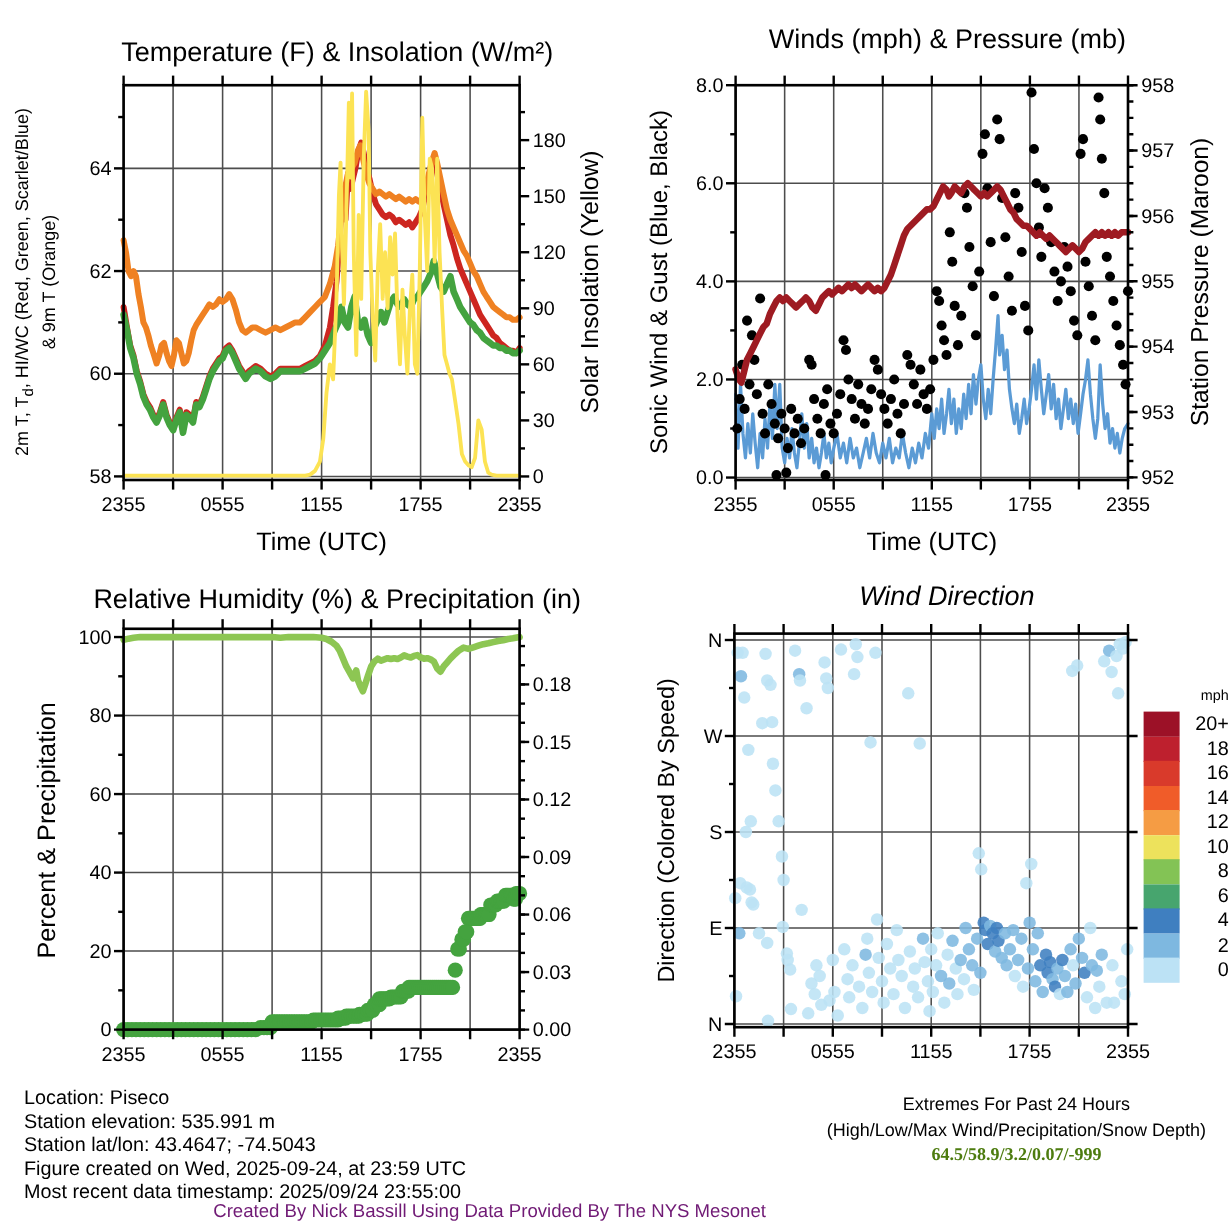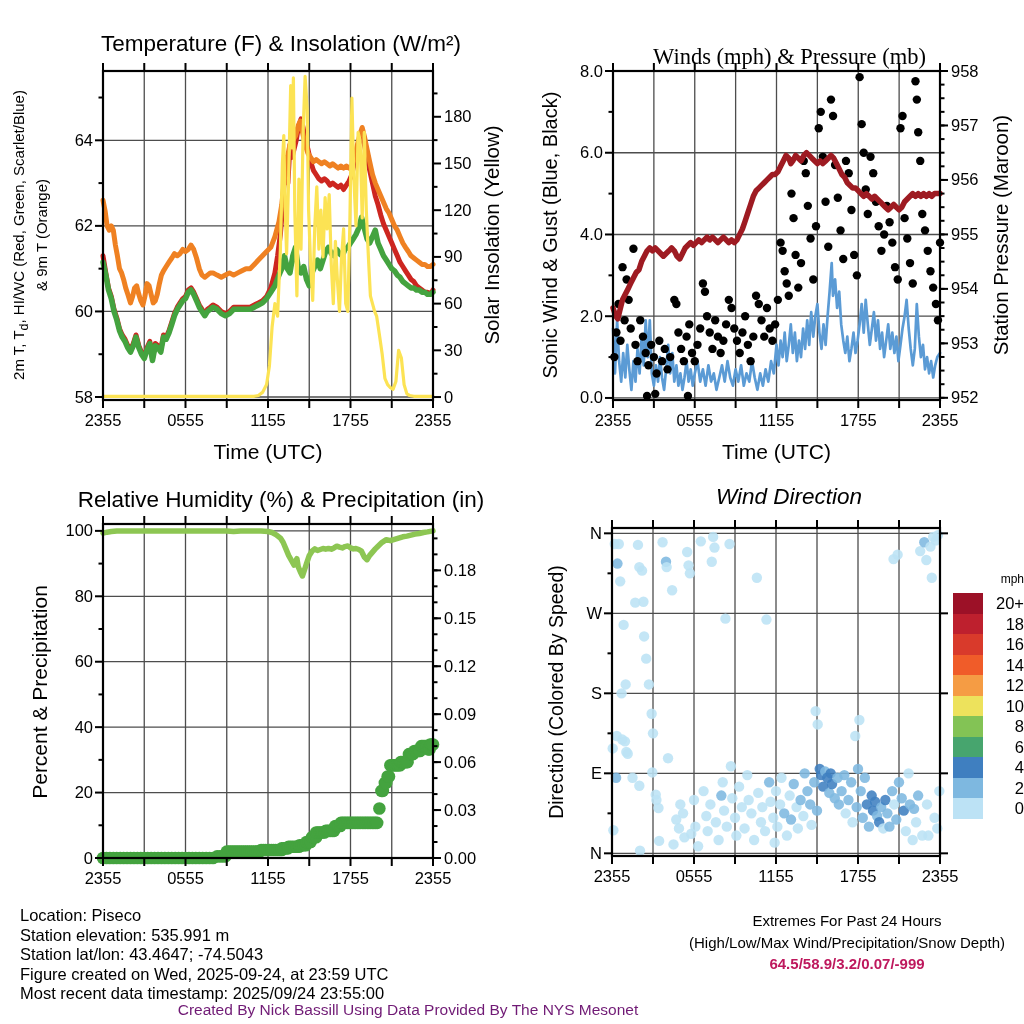--- a/index.html
+++ b/index.html
@@ -18,21 +18,21 @@
   .cb-swatch{position:absolute;width:30px;}
   .cb-label{position:absolute;width:36px;text-align:right;font-size:16.5px;}
   .cb-title{position:absolute;font-size:12px;}
 </style>
 </head>
 <body>
 
 <div id="fig">
 
   <div class="title" style="left:63px;top:31px;width:410px;">Temperature (F) &amp; Insolation (W/m²)</div>
-  <div class="title" style="left:593px;top:44px;width:367px;font-family:Liberation Serif, serif;">Winds (mph) &amp; Pressure (mb)</div>
+  <div class="title" style="left:593px;top:20px;width:367px;">Winds (mph) &amp; Pressure (mb)</div>
   <div class="title" style="left:43px;top:487px;width:450px;">Relative Humidity (%) &amp; Precipitation (in)</div>
   <div class="title" style="left:612px;top:484px;width:328px;font-style:italic;">Wind Direction</div>
 
   <div class="vlab" style="left:30px;top:235px;font-size:15px;line-height:17px;">
     <div><span>2m T, T</span><sub>d</sub><span>, HI/WC (Red, Green, Scarlet/Blue)</span></div>
     <div class="l2">&amp; 9m T (Orange)</div>
   </div>
   <div class="vlab" style="left:492px;top:235px;font-size:20.5px;">Solar Insolation (Yellow)</div>
   <div class="vlab" style="left:550px;top:235px;font-size:20px;">Sonic Wind &amp; Gust (Blue, Black)</div>
   <div class="vlab" style="left:1001px;top:235px;font-size:20.5px;">Station Pressure (Maroon)</div>
@@ -867,16 +867,16 @@
   <div class="ftl" style="top:906px;">
     <div>Location: Piseco</div>
     <div>Station elevation: 535.991 m</div>
     <div>Station lat/lon: 43.4647; -74.5043</div>
     <div>Figure created on Wed, 2025-09-24, at 23:59 UTC</div>
     <div>Most recent data timestamp: 2025/09/24 23:55:00</div>
   </div>
   <div class="ftr" style="top:910px;">
     <div>Extremes For Past 24 Hours</div>
     <div>(High/Low/Max Wind/Precipitation/Snow Depth)</div>
-    <div class="red" id="extreme-values" style="color: #be185d;">64.5/58.9/3.2/0.07/-999</div>
+    <div class="red" id="extreme-values" style="color: #4d7c0f; font-family: Liberation Serif, serif;">64.5/58.9/3.2/0.07/-999</div>
   </div>
   <div class="credit" style="top:1001px;">Created By Nick Bassill Using Data Provided By The NYS Mesonet</div>
 </div>
 
 </body></html>

